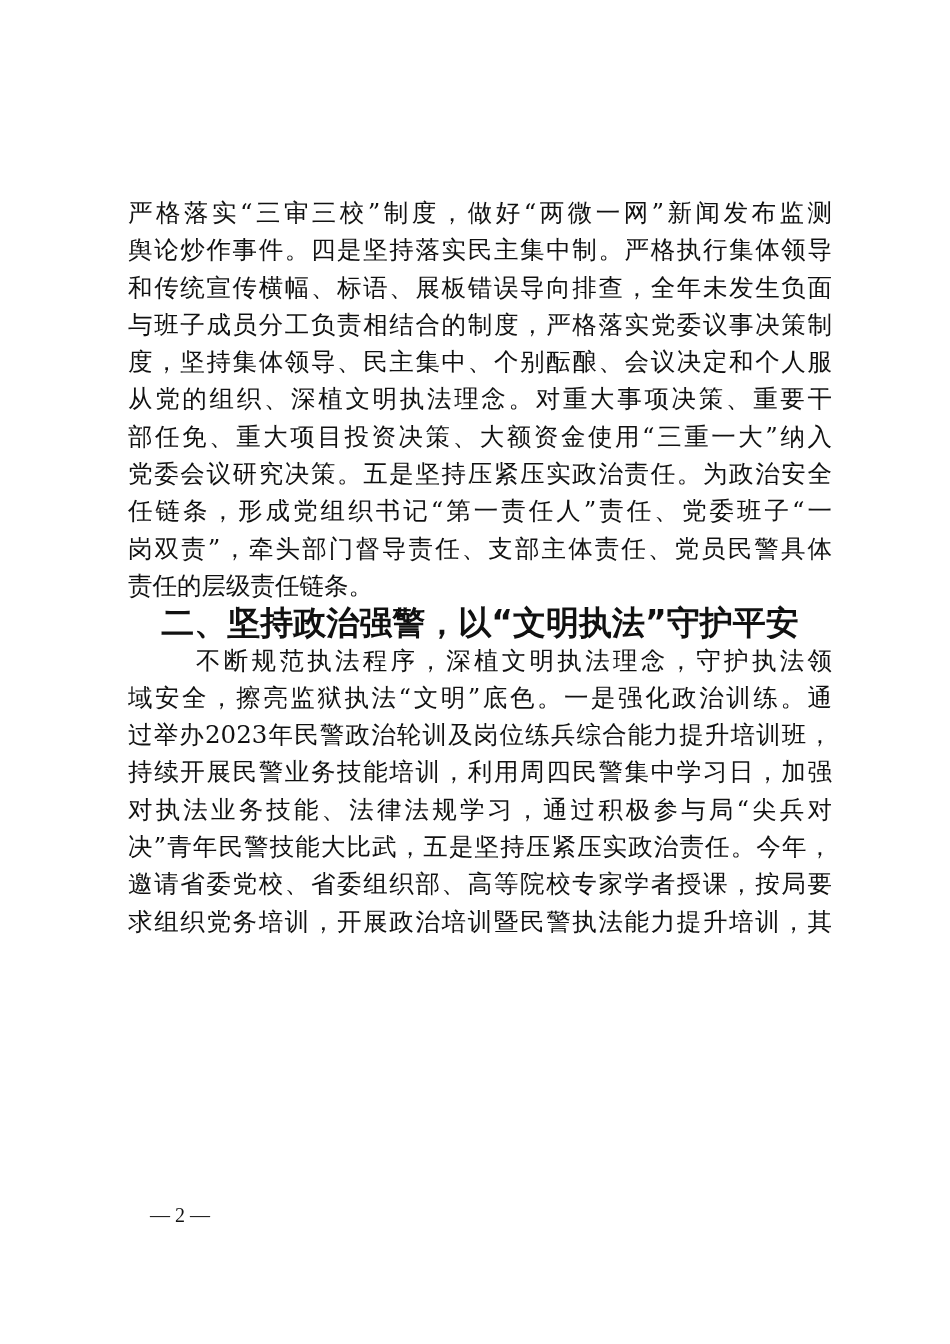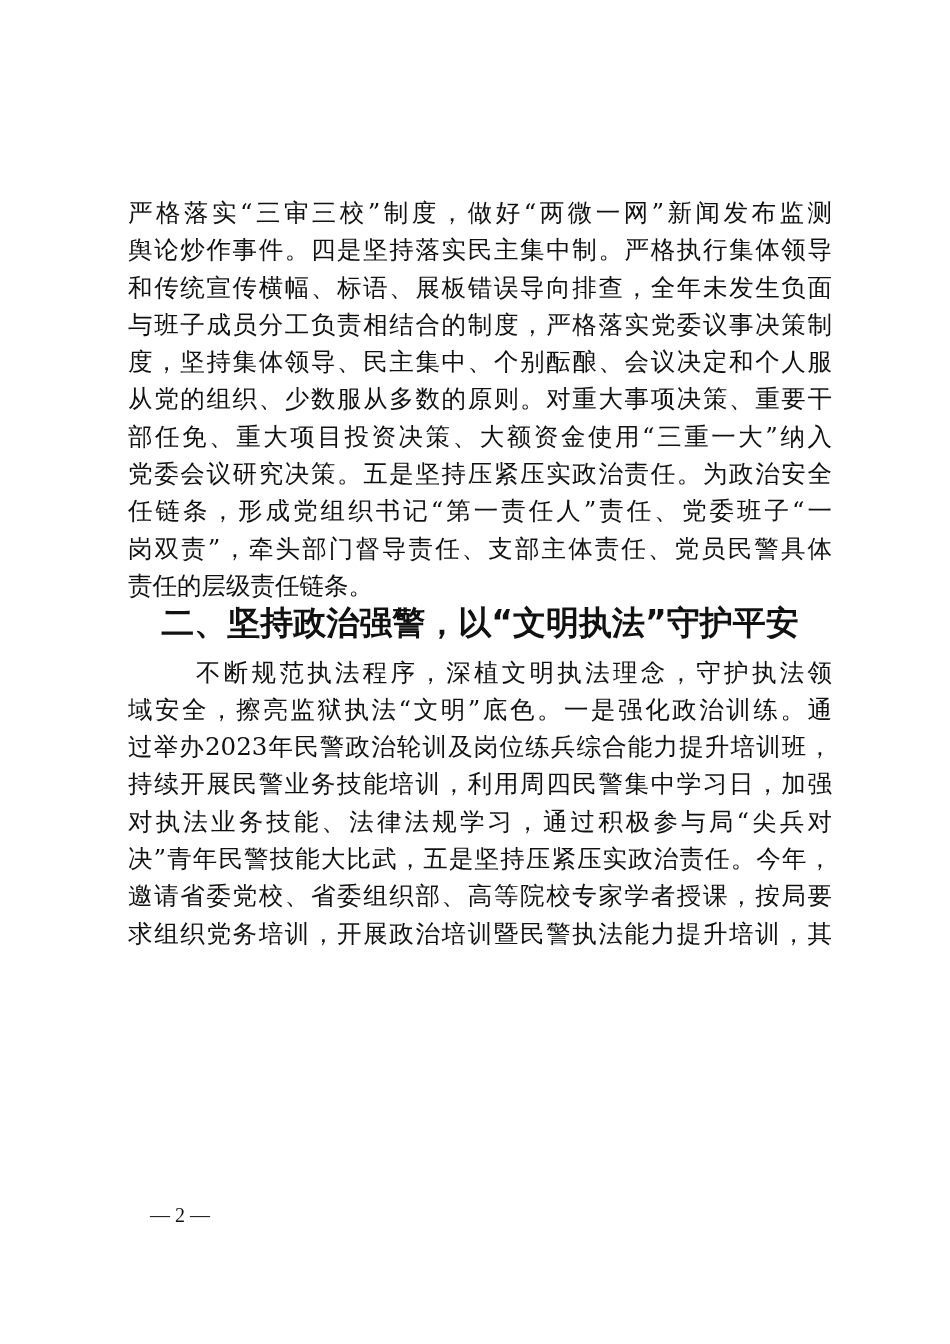--- a/index.html
+++ b/index.html
@@ -8,21 +8,21 @@
   .body-text {
     position: absolute; left: 128px; top: 178px; width: 704px;
     font-family: "DejaVu Serif", "Liberation Serif", serif;
     font-size: 24.5px; line-height: 37.3px; color: #111;
   }
   .line {
     display: block; height: 37.3px; white-space: nowrap;
     text-align: justify; text-align-last: justify;
   }
   .line.last { text-align-last: left; }
-  .line.indent { padding-left: 68px; margin-top: 12px; }
+  .line.indent { padding-left: 68px; }
   .heading {
     display: block; height: 37.3px; text-align: center;
     font-family: "DejaVu Sans", "Liberation Sans", sans-serif;
     font-weight: bold; font-size: 33px; white-space: nowrap;
     padding-left: 0; letter-spacing: 0px;
   }
   .page-number {
     position: absolute; left: 150px; top: 1188px;
     font-family: "Liberation Serif", serif; font-size: 20px; color: #111;
   }
@@ -30,21 +30,21 @@
 </head>
 <body>
 
 <div class="page">
   <div class="body-text">
     <span class="line">严格落实“三审三校”制度，做好“两微一网”新闻发布监测</span>
     <span class="line">舆论炒作事件。四是坚持落实民主集中制。严格执行集体领导</span>
     <span class="line">和传统宣传横幅、标语、展板错误导向排查，全年未发生负面</span>
     <span class="line">与班子成员分工负责相结合的制度，严格落实党委议事决策制</span>
     <span class="line">度，坚持集体领导、民主集中、个别酝酿、会议决定和个人服</span>
-    <span class="line">从党的组织、少数服从多数的原则。对重大事项决策、重要干</span>
+    <span class="line">从党的组织、深植文明执法理念。对重大事项决策、重要干</span>
     <span class="line">部任免、重大项目投资决策、大额资金使用“三重一大”纳入</span>
     <span class="line">党委会议研究决策。五是坚持压紧压实政治责任。为政治安全</span>
     <span class="line">任链条，形成党组织书记“第一责任人”责任、党委班子“一</span>
     <span class="line">岗双责”，牵头部门督导责任、支部主体责任、党员民警具体</span>
     <span class="line last">责任的层级责任链条。</span>
 
     <span class="heading">二、坚持政治强警，以“文明执法”守护平安</span>
 
     <span class="line indent">不断规范执法程序，深植文明执法理念，守护执法领</span>
     <span class="line">域安全，擦亮监狱执法“文明”底色。一是强化政治训练。通</span>

